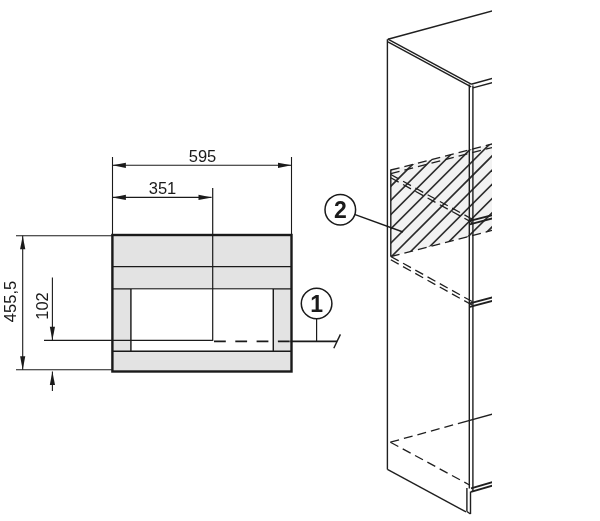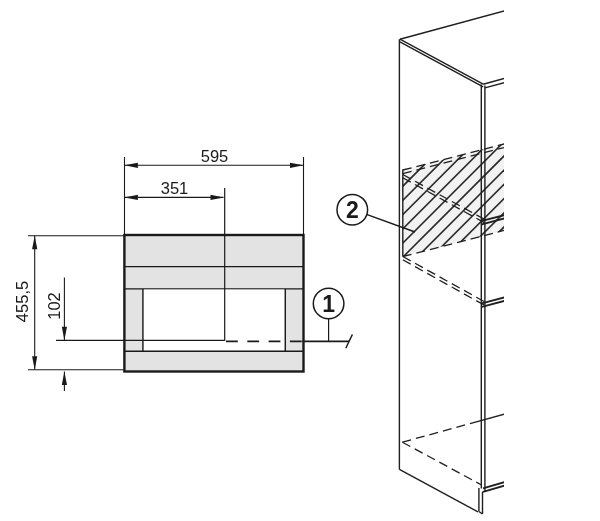--- a/index.html
+++ b/index.html
@@ -1,16 +1,16 @@
 <!DOCTYPE html>
 <html><head>
 <meta charset="utf-8">
 <style>
   html,body{margin:0;padding:0;background:#ffffff;}
-  #stage{position:relative;width:492px;height:521px;background:#ffffff;overflow:hidden;padding-left:12px;}
+  #stage{position:relative;width:492px;height:521px;background:#ffffff;overflow:hidden;}
   svg{display:block;}
   text{font-family:"Liberation Sans", sans-serif;fill:#1a1a1a;}
 </style>
 </head>
 <body>
 <div id="stage">
 <svg width="600" height="521" viewBox="0 0 600 521">
   <defs>
     <clipPath id="hatchclip">
       <polygon points="390.8,170.0 503,141.0 503,227.6 390.8,256.5"></polygon>

